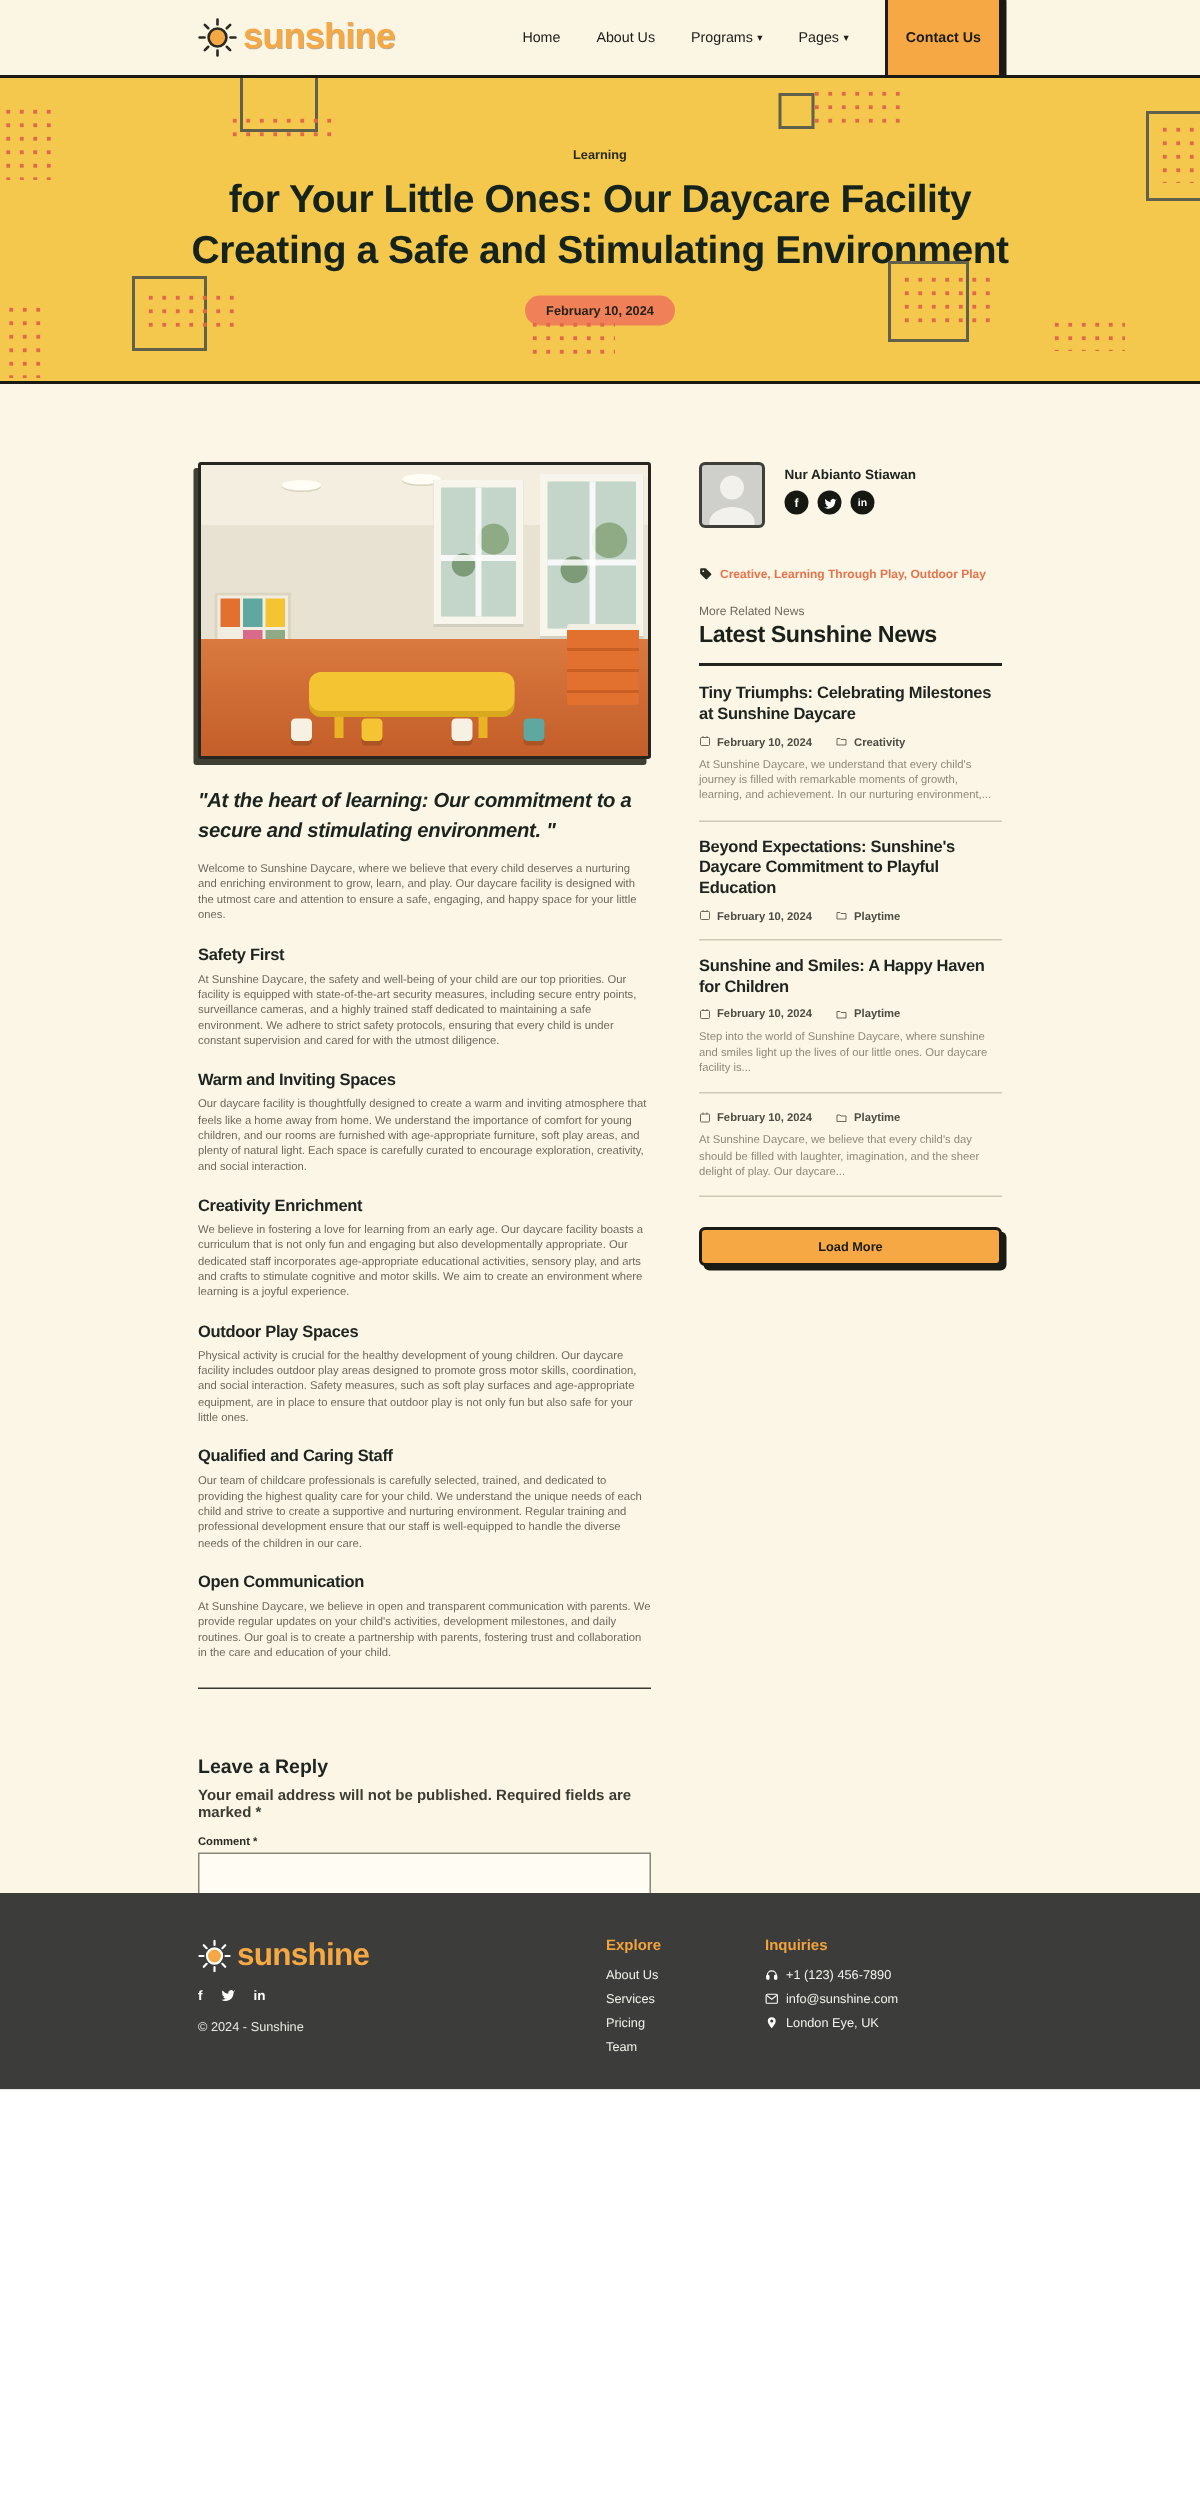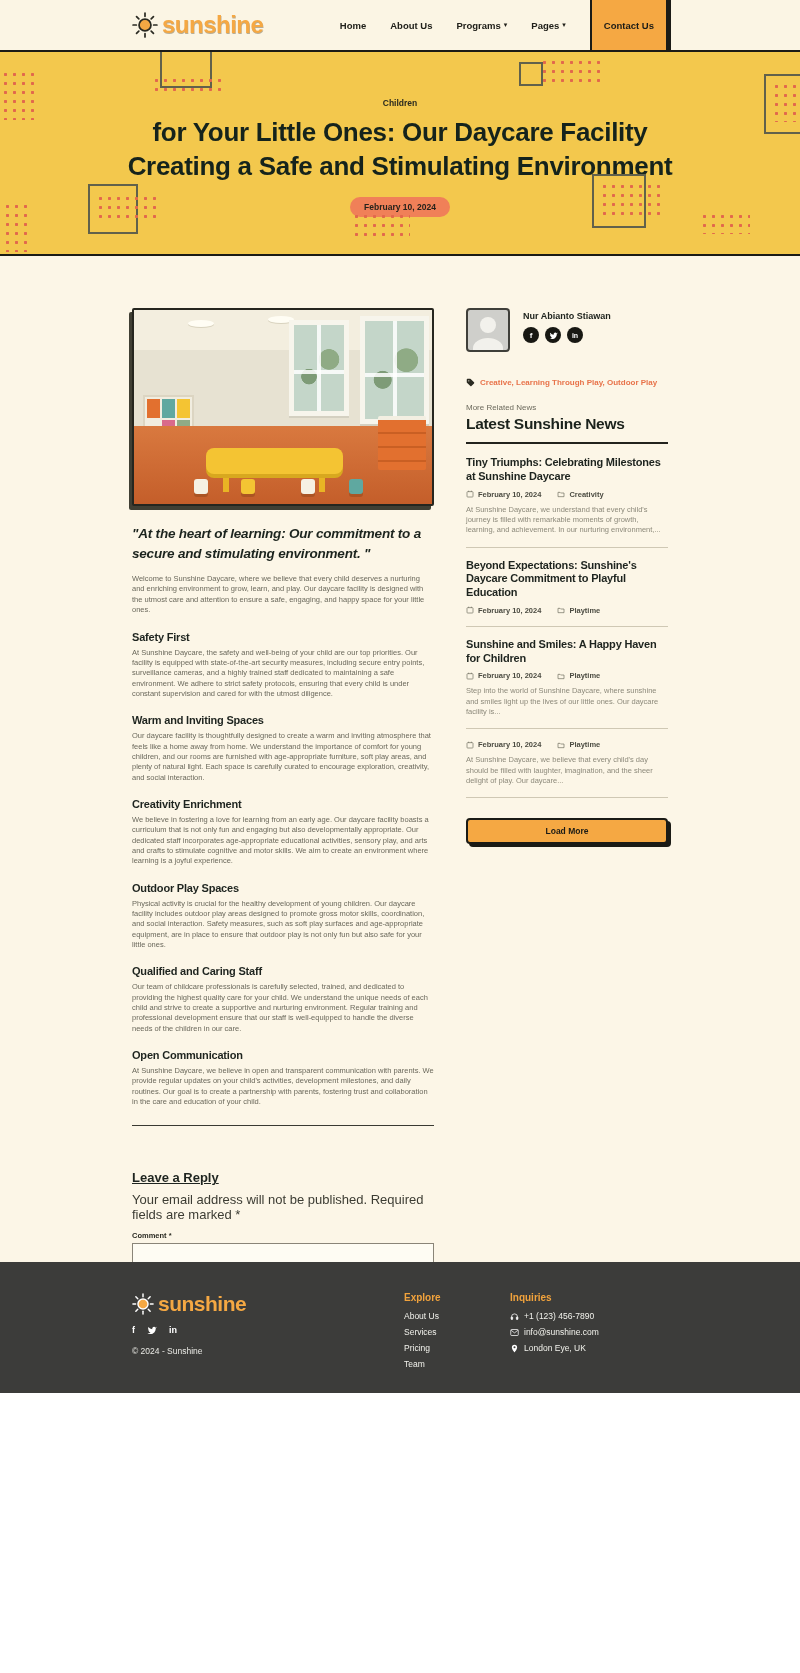--- a/index.html
+++ b/index.html
@@ -5,21 +5,21 @@
   * { margin:0; padding:0; box-sizing:border-box; }
   body { font-family:"Liberation Sans","DejaVu Sans",sans-serif; }
   .page { width:800px; height:1393px; position:relative; overflow:hidden; background:#FCF6E7; color:#23231d; }
 
   
   .header { height:50px; display:flex; align-items:center; padding:0 132px; background:#FBF5E4; }
   .logo { display:flex; align-items:center; gap:4px; cursor:pointer; }
   .logo svg { width:26px; height:26px; }
   .logo-text { font-size:24px; font-weight:800; color:#F5A843; letter-spacing:-0.5px; text-shadow:0.5px 0.5px 0 rgba(60,40,0,.35); }
   .nav { margin-left:auto; display:flex; align-items:center; gap:24px; }
-  .nav-item { font-size:9.5px; font-weight:700; color:#20201a; cursor:pointer; display:flex; align-items:center; gap:3px; }
+  .nav-item { font-size:9.5px; font-weight:400; color:#20201a; cursor:pointer; display:flex; align-items:center; gap:3px; }
   .caret { font-size:7px; }
   .btn { background:#F5A843; border:2px solid #1b1b16; box-shadow:3px 3px 0 #1b1b16; border-radius:4px; font-weight:700; color:#1b1b16; cursor:pointer; font-family:inherit; }
   .cta { margin-left:24px; font-size:9.5px; padding:24px 12px; }
 
   
   .hero { position:relative; height:206px; background:#F3C84D; border-top:2px solid #1b1b16; border-bottom:2px solid #1b1b16; overflow:hidden; text-align:center; padding-top:46px; }
   .hero-cat { font-size:8.5px; font-weight:700; color:#2a2a1f; }
   .hero-title { margin-top:8px; font-size:26px; line-height:1.3; font-weight:800; color:#15231c; letter-spacing:-0.3px; }
   .hero-date { display:inline-block; margin-top:13px; background:#F08058; color:#27221b; font-size:8.5px; font-weight:700; padding:5px 14px; border-radius:20px; }
   .dots { position:absolute; background-image:radial-gradient(#E2684C 1.4px, transparent 1.5px); background-size:9px 9px; }
@@ -69,22 +69,22 @@
   .side-title { margin-top:3px; font-size:15.5px; font-weight:800; color:#1b221c; letter-spacing:-0.3px; }
   .side-hr-dark { border:none; border-top:2px solid #23231d; margin:9px 0 12px; }
   .post-title { font-size:11px; line-height:1.25; font-weight:800; color:#1e241f; cursor:pointer; letter-spacing:-0.2px; }
   .meta { display:flex; gap:16px; margin-top:6px; align-items:center; }
   .meta-item { display:flex; gap:4px; align-items:center; font-size:7.5px; font-weight:700; color:#4c4c42; }
   .excerpt { margin-top:6px; font-size:7.5px; line-height:1.38; color:#8D8A7B; }
   .post-hr { border:none; border-top:1px solid #cfc8b4; margin:11px 0; }
   .load-more { display:block; width:100%; margin-top:20px; padding:6px 0; font-size:8.5px; text-align:center; }
 
   
-  .reply-title { margin-top:44px; font-size:13px; font-weight:800; color:#1e241f;text-decoration:underline; }
-  .reply-note { margin-top:7px; font-size:13px; font-weight:400; color:#3c3c33; }
+  .reply-title { margin-top:44px; font-size:13px; font-weight:800; color:#1e241f; }
+  .reply-note { margin-top:7px; font-size:10px; font-weight:700; color:#3c3c33; }
   .f-label { display:block; margin-top:9px; margin-bottom:3px; font-size:7.5px; font-weight:800; color:#2a2a22; }
   .f-input { width:100%; height:16px; border:1px solid #8a8578; background:#FEFCF3; font-family:inherit; font-size:8px; padding:0 4px; }
   .f-area { width:100%; height:92px; border:1px solid #8a8578; background:#FEFCF3; resize:none; font-family:inherit; font-size:8px; padding:4px; }
   .check-row { margin-top:8px; font-size:8px; line-height:1.35; font-weight:600; color:#23231d; }
   .check-row input { width:7px; height:7px; margin-right:3px; }
   .submit { margin-top:9px; font-size:8.5px; padding:6px 12px; }
 
   
   .footer { position:absolute; bottom:0; left:0; width:800px; height:131px; background:#3C3C3A; padding:30px 132px 0; display:flex; }
   .f-col1 { width:272px; }
@@ -151,21 +151,21 @@
     <div class="sq" style="left:88px;top:132px;width:50px;height:50px;"></div>
     <div class="dots" style="left:96px;top:142px;width:62px;height:30px;"></div>
     <div class="dots" style="left:352px;top:160px;width:58px;height:28px;"></div>
     <div class="sq" style="left:592px;top:122px;width:54px;height:54px;"></div>
     <div class="dots" style="left:600px;top:130px;width:64px;height:38px;"></div>
     <div class="dots" style="left:700px;top:160px;width:50px;height:22px;"></div>
     <div class="sq" style="left:764px;top:22px;width:60px;height:60px;"></div>
     <div class="dots" style="left:772px;top:30px;width:26px;height:40px;"></div>
     <div class="dots" style="left:-6px;top:150px;width:36px;height:50px;"></div>
 
-    <div class="hero-cat">Children</div>
+    <div class="hero-cat">Learning</div>
     <div class="hero-title">
       <div>for Your Little Ones: Our Daycare Facility</div>
       <div>Creating a Safe and Stimulating Environment</div>
     </div>
     <span class="hero-date">February 10, 2024</span>
   </div>
 
   <div class="container">
     <div class="columns">
 

